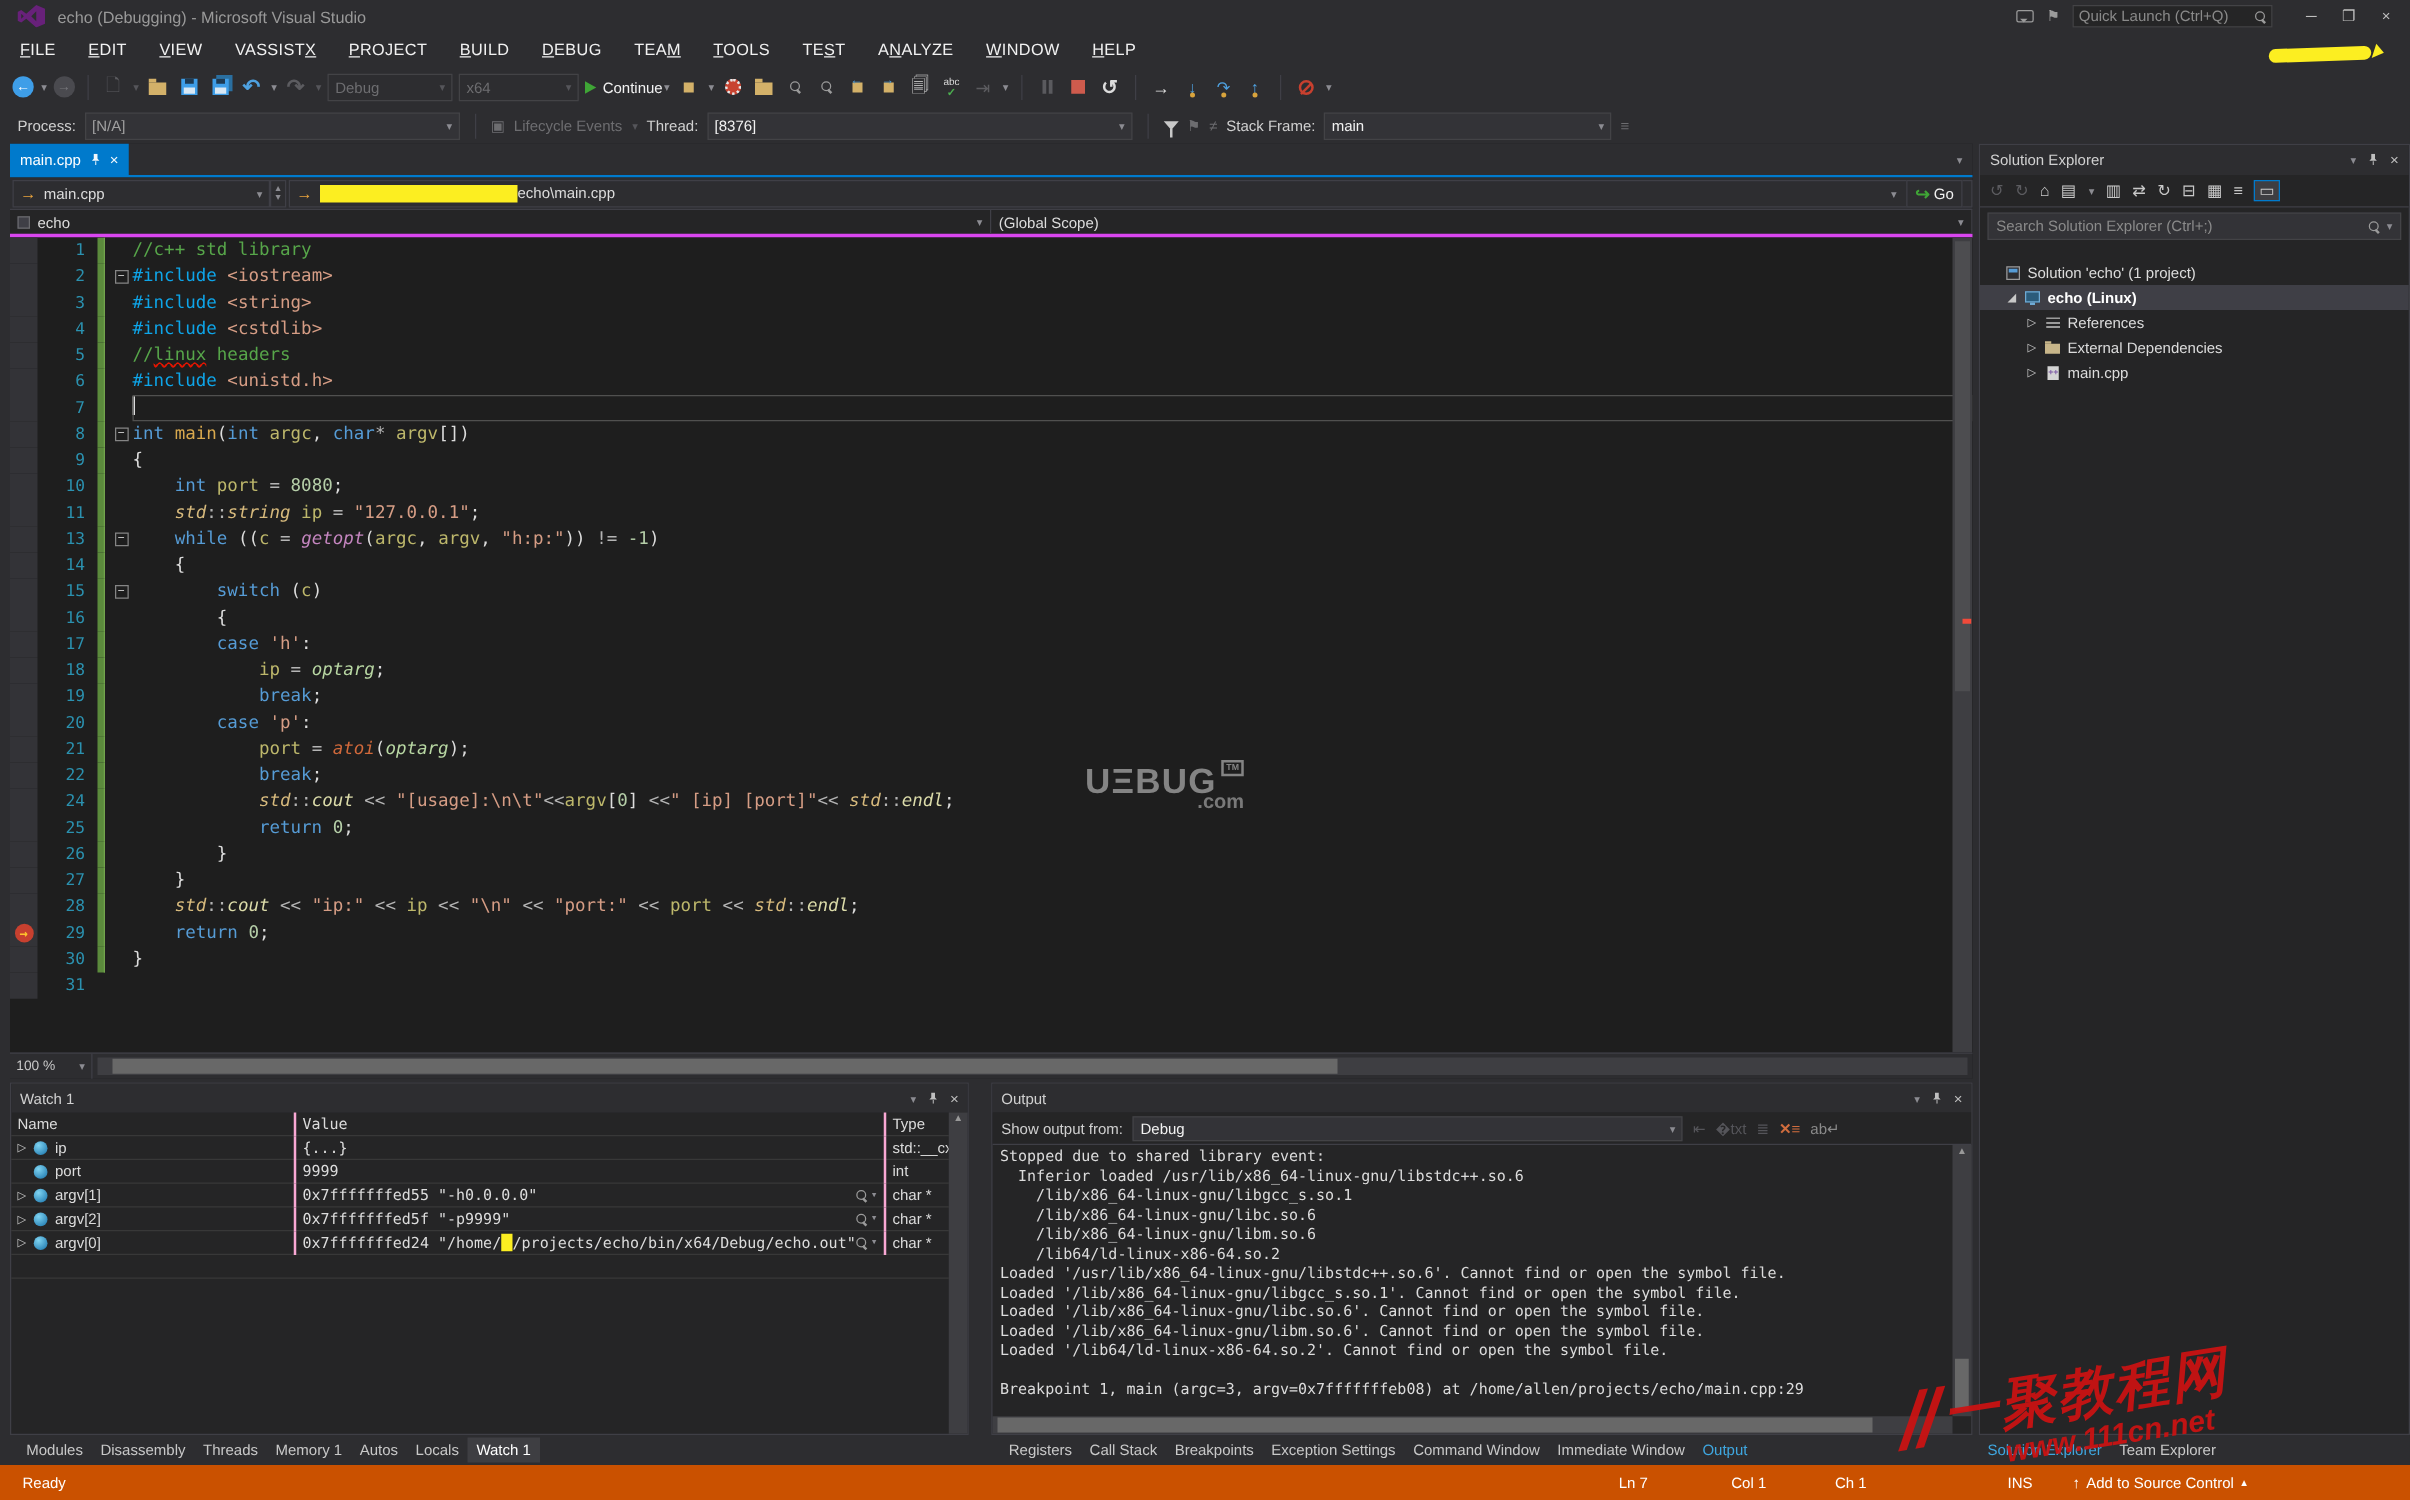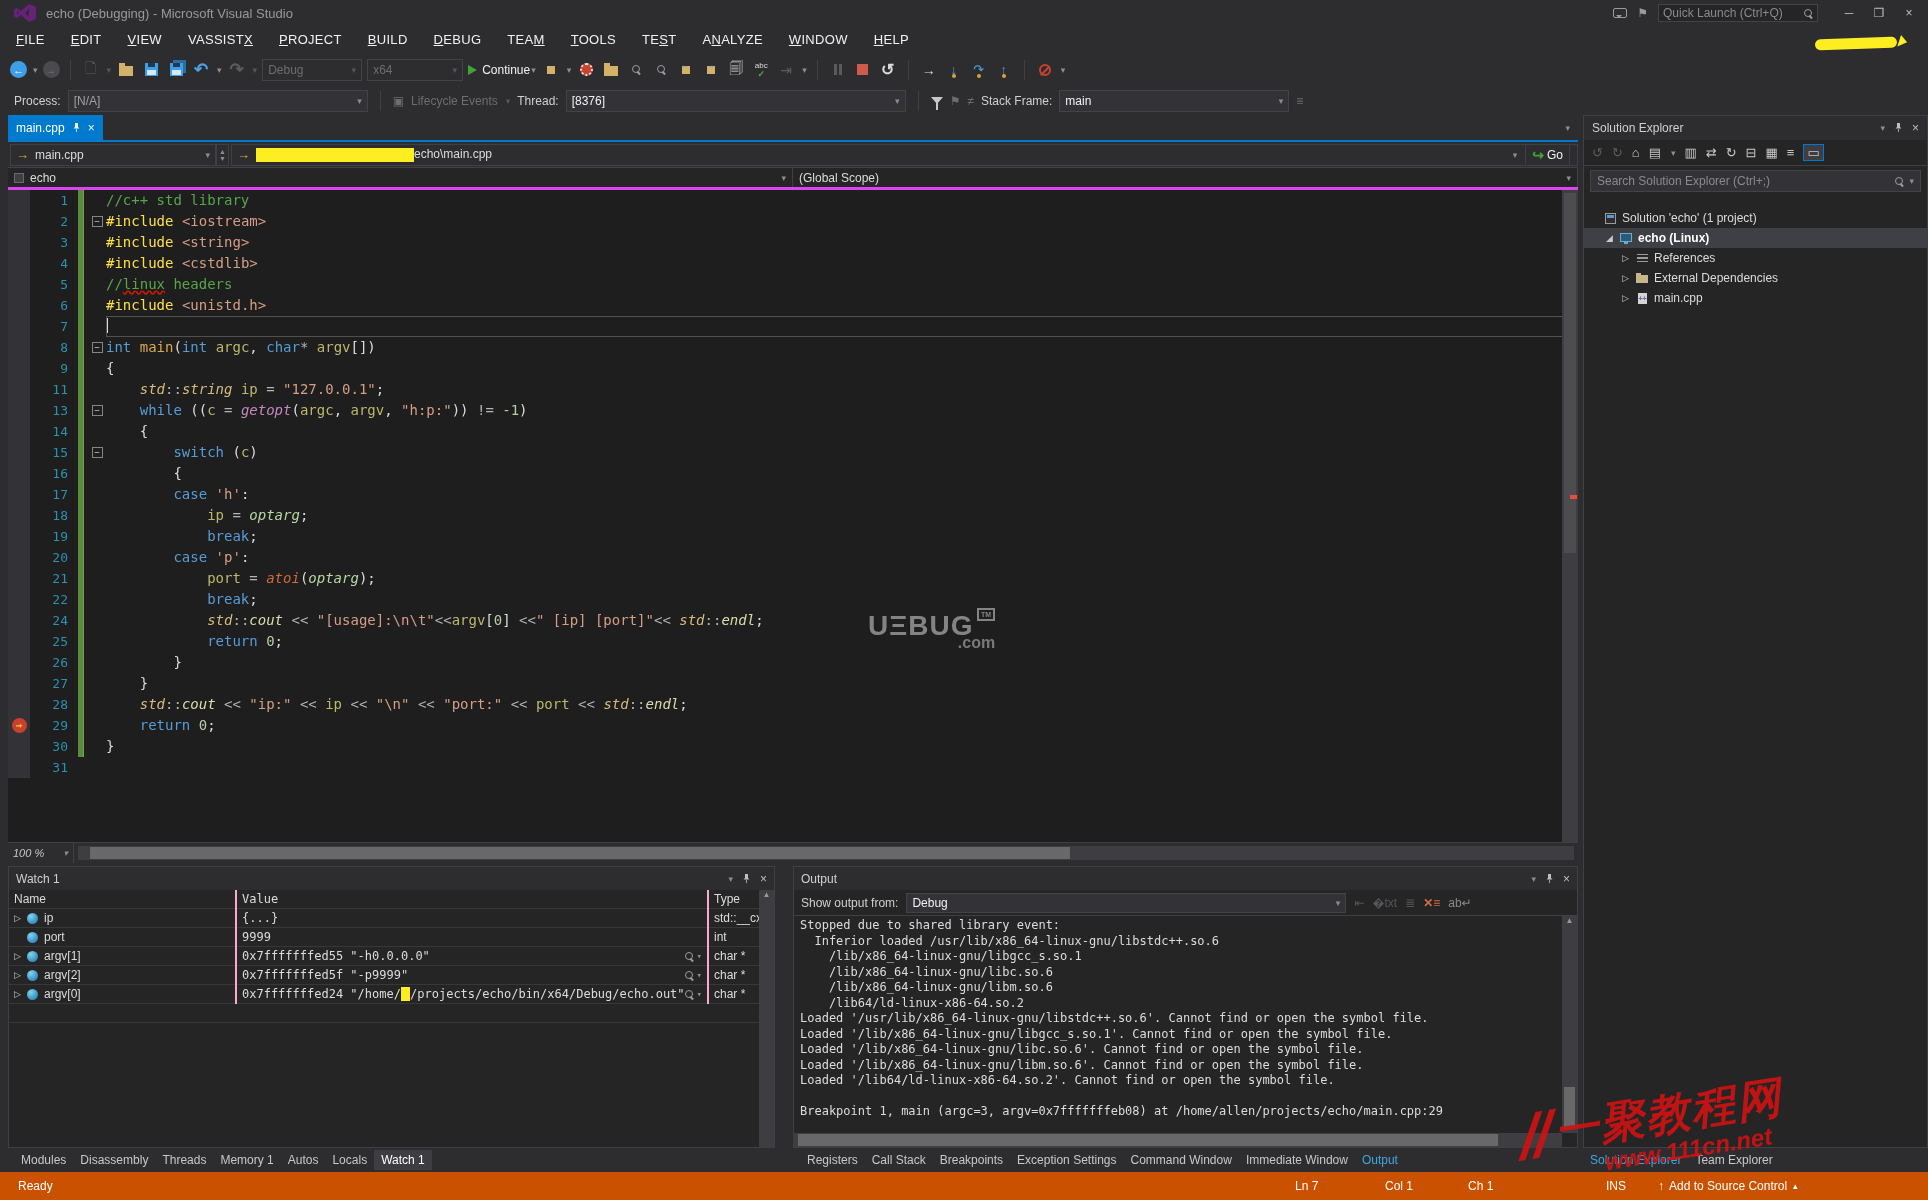--- a/index.html
+++ b/index.html
@@ -96,35 +96,35 @@
   .cl-margin{width:22px;background:#333337;flex:none;display:flex;align-items:center;justify-content:center;}
   .cl-num{width:46px;flex:none;text-align:right;padding-right:8px;color:#2B91AF;font-size:13px;}
   .cl-chg{width:12px;flex:none;position:relative;}
   .cl-chg.on:before{content:"";position:absolute;left:2px;top:0;width:5px;height:21px;background:#5B8A3C;border-right:1px solid #72A44C;}
   .cl-fold{width:18px;flex:none;display:flex;align-items:center;justify-content:center;}
   .foldbox{width:11px;height:11px;border:1px solid #858585;background:#1E1E1E;color:#C8C8C8;font-size:9px;line-height:9px;display:flex;align-items:center;justify-content:center;}
   .cl-txt{flex:1;position:relative;}
   .cl-txt.cur{outline:1px solid #50504F;outline-offset:-1px;}
   .cursor{display:inline-block;width:1.6px;height:15px;background:#DCDCDC;vertical-align:-2px;}
   .bpglyph{width:15px;height:15px;border-radius:50%;background:#C8402F;color:#FFC32C;font-size:11px;line-height:15px;text-align:center;font-weight:bold;}
-  .t-c{color:#57A64A;} .t-p{color:#fde047;} .t-s{color:#D69D85;} .t-k{color:#569CD6;}
+  .t-c{color:#57A64A;} .t-p{color:#0ea5e9;} .t-s{color:#D69D85;} .t-k{color:#569CD6;}
   .t-v{color:#BDB76B;} .t-n{color:#B5CEA8;} .t-o{color:#B4B4B4;} .t-t{color:#DCDCDC;}
   .t-y{color:#D7BA7D;font-style:italic;} .t-m{color:#DCDCAA;font-style:italic;}
   .t-g{color:#C586C0;font-style:italic;} .t-a{color:#D1693B;font-style:italic;}
   .t-q{color:#B8D7A3;font-style:italic;}
   .t-f{color:#D9A94E;}
   .t-w{color:#57A64A;text-decoration:underline;text-decoration-style:wavy;text-decoration-color:#E51400;}
   .vscroll{position:absolute;right:0;top:0;width:16px;height:652px;background:#3E3E42;}
   .vscroll .thumb{position:absolute;left:2px;top:3px;width:12px;height:360px;background:#4D4D50;}
   .vscroll .redmark{position:absolute;right:1px;top:305px;width:7px;height:4px;background:#F04A3A;}
   .uebug{position:absolute;left:860px;top:418px;opacity:.85;color:#8F8F8F;font-family:"Liberation Sans",sans-serif;}
   .uebug .brand{font-size:28px;font-weight:bold;letter-spacing:1px;color:#969696;}
   .uebug .tmbox{display:inline-block;border:2px solid #969696;font-size:7px;padding:1px 2px;vertical-align:18px;color:#969696;font-weight:bold;}
   .uebug .tld{font-size:16px;font-weight:bold;text-align:right;margin-top:-8px;color:#8A8A8A;}
-  .zoombar{position:absolute;left:0;top:727px;width:1570px;height:21px;background:#2D2D30;display:flex;align-items:center;border-top:1px solid #3F3F46;font-style:italic;}
+  .zoombar{position:absolute;left:0;top:727px;width:1570px;height:21px;background:#2D2D30;display:flex;align-items:center;border-top:1px solid #3F3F46;}
   .zoomcombo{width:66px;height:20px;display:flex;align-items:center;justify-content:space-between;padding:0 5px;color:#C8C8C8;font-size:11px;border-right:1px solid #3F3F46;}
   .hscroll{flex:1;height:14px;margin:0 4px;background:#3E3E42;position:relative;}
   .hscroll .thumb{position:absolute;left:12px;top:1px;height:12px;width:980px;background:#686868;}
   
   .panel{background:#252526;border:1px solid #3F3F46;position:absolute;}
   .panel-title{height:23px;background:#2D2D30;display:flex;align-items:center;padding:0 7px;color:#D0D0D0;font-size:12px;}
   .pt-icons{margin-left:auto;display:flex;align-items:center;gap:9px;color:#BFBFBF;}
   .watch{left:8px;top:866px;width:767px;height:282px;}
   .wgrid{position:absolute;left:0;top:23px;right:15px;bottom:0;font-size:12px;}
   .wrow{display:flex;height:19px;border-bottom:1px solid #383838;align-items:center;}
@@ -413,20 +413,21 @@
 
     <div class="cl"><span class="cl-margin"></span><span class="cl-num">1</span><span class="cl-chg on"></span><span class="cl-fold"></span><span class="cl-txt"><span class="t-c">//c++ std library</span></span></div>
         <div class="cl"><span class="cl-margin"></span><span class="cl-num">2</span><span class="cl-chg on"></span><span class="cl-fold"><span class="foldbox">−</span></span><span class="cl-txt"><span class="t-p">#include</span><span class="t-t"> </span><span class="t-s">&lt;iostream&gt;</span></span></div>
         <div class="cl"><span class="cl-margin"></span><span class="cl-num">3</span><span class="cl-chg on"></span><span class="cl-fold"></span><span class="cl-txt"><span class="t-p">#include</span><span class="t-t"> </span><span class="t-s">&lt;string&gt;</span></span></div>
         <div class="cl"><span class="cl-margin"></span><span class="cl-num">4</span><span class="cl-chg on"></span><span class="cl-fold"></span><span class="cl-txt"><span class="t-p">#include</span><span class="t-t"> </span><span class="t-s">&lt;cstdlib&gt;</span></span></div>
         <div class="cl"><span class="cl-margin"></span><span class="cl-num">5</span><span class="cl-chg on"></span><span class="cl-fold"></span><span class="cl-txt"><span class="t-c">//</span><span class="t-w">linux</span><span class="t-c"> headers</span></span></div>
         <div class="cl"><span class="cl-margin"></span><span class="cl-num">6</span><span class="cl-chg on"></span><span class="cl-fold"></span><span class="cl-txt"><span class="t-p">#include</span><span class="t-t"> </span><span class="t-s">&lt;unistd.h&gt;</span></span></div>
         <div class="cl"><span class="cl-margin"></span><span class="cl-num">7</span><span class="cl-chg on"></span><span class="cl-fold"></span><span class="cl-txt cur"><span class="cursor"></span></span></div>
         <div class="cl"><span class="cl-margin"></span><span class="cl-num">8</span><span class="cl-chg on"></span><span class="cl-fold"><span class="foldbox">−</span></span><span class="cl-txt"><span class="t-k">int</span><span class="t-t"> </span><span class="t-f">main</span><span class="t-t">(</span><span class="t-k">int</span><span class="t-t"> </span><span class="t-v">argc</span><span class="t-t">, </span><span class="t-k">char</span><span class="t-o">*</span><span class="t-t"> </span><span class="t-v">argv</span><span class="t-t">[])</span></span></div>
         <div class="cl"><span class="cl-margin"></span><span class="cl-num">9</span><span class="cl-chg on"></span><span class="cl-fold"></span><span class="cl-txt"><span class="t-t">{</span></span></div>
+        <div class="cl"><span class="cl-margin"></span><span class="cl-num">10</span><span class="cl-chg on"></span><span class="cl-fold"></span><span class="cl-txt"><span class="t-t">    </span><span class="t-k">int</span><span class="t-t"> </span><span class="t-v">port</span><span class="t-o"> = </span><span class="t-n">8080</span><span class="t-t">;</span></span></div>
         <div class="cl"><span class="cl-margin"></span><span class="cl-num">11</span><span class="cl-chg on"></span><span class="cl-fold"></span><span class="cl-txt"><span class="t-t">    </span><span class="t-y">std</span><span class="t-o">::</span><span class="t-y">string</span><span class="t-t"> </span><span class="t-v">ip</span><span class="t-o"> = </span><span class="t-s">"127.0.0.1"</span><span class="t-t">;</span></span></div>
         <div class="cl"><span class="cl-margin"></span><span class="cl-num">13</span><span class="cl-chg on"></span><span class="cl-fold"><span class="foldbox">−</span></span><span class="cl-txt"><span class="t-t">    </span><span class="t-k">while</span><span class="t-t"> ((</span><span class="t-v">c</span><span class="t-o"> = </span><span class="t-g">getopt</span><span class="t-t">(</span><span class="t-v">argc</span><span class="t-t">, </span><span class="t-v">argv</span><span class="t-t">, </span><span class="t-s">"h:p:"</span><span class="t-t">)) </span><span class="t-o">!= </span><span class="t-n">-1</span><span class="t-t">)</span></span></div>
         <div class="cl"><span class="cl-margin"></span><span class="cl-num">14</span><span class="cl-chg on"></span><span class="cl-fold"></span><span class="cl-txt"><span class="t-t">    {</span></span></div>
         <div class="cl"><span class="cl-margin"></span><span class="cl-num">15</span><span class="cl-chg on"></span><span class="cl-fold"><span class="foldbox">−</span></span><span class="cl-txt"><span class="t-t">        </span><span class="t-k">switch</span><span class="t-t"> (</span><span class="t-v">c</span><span class="t-t">)</span></span></div>
         <div class="cl"><span class="cl-margin"></span><span class="cl-num">16</span><span class="cl-chg on"></span><span class="cl-fold"></span><span class="cl-txt"><span class="t-t">        {</span></span></div>
         <div class="cl"><span class="cl-margin"></span><span class="cl-num">17</span><span class="cl-chg on"></span><span class="cl-fold"></span><span class="cl-txt"><span class="t-t">        </span><span class="t-k">case</span><span class="t-t"> </span><span class="t-s">'h'</span><span class="t-t">:</span></span></div>
         <div class="cl"><span class="cl-margin"></span><span class="cl-num">18</span><span class="cl-chg on"></span><span class="cl-fold"></span><span class="cl-txt"><span class="t-t">            </span><span class="t-v">ip</span><span class="t-o"> = </span><span class="t-q">optarg</span><span class="t-t">;</span></span></div>
         <div class="cl"><span class="cl-margin"></span><span class="cl-num">19</span><span class="cl-chg on"></span><span class="cl-fold"></span><span class="cl-txt"><span class="t-t">            </span><span class="t-k">break</span><span class="t-t">;</span></span></div>
         <div class="cl"><span class="cl-margin"></span><span class="cl-num">20</span><span class="cl-chg on"></span><span class="cl-fold"></span><span class="cl-txt"><span class="t-t">        </span><span class="t-k">case</span><span class="t-t"> </span><span class="t-s">'p'</span><span class="t-t">:</span></span></div>
         <div class="cl"><span class="cl-margin"></span><span class="cl-num">21</span><span class="cl-chg on"></span><span class="cl-fold"></span><span class="cl-txt"><span class="t-t">            </span><span class="t-v">port</span><span class="t-o"> = </span><span class="t-a">atoi</span><span class="t-t">(</span><span class="t-q">optarg</span><span class="t-t">);</span></span></div>

